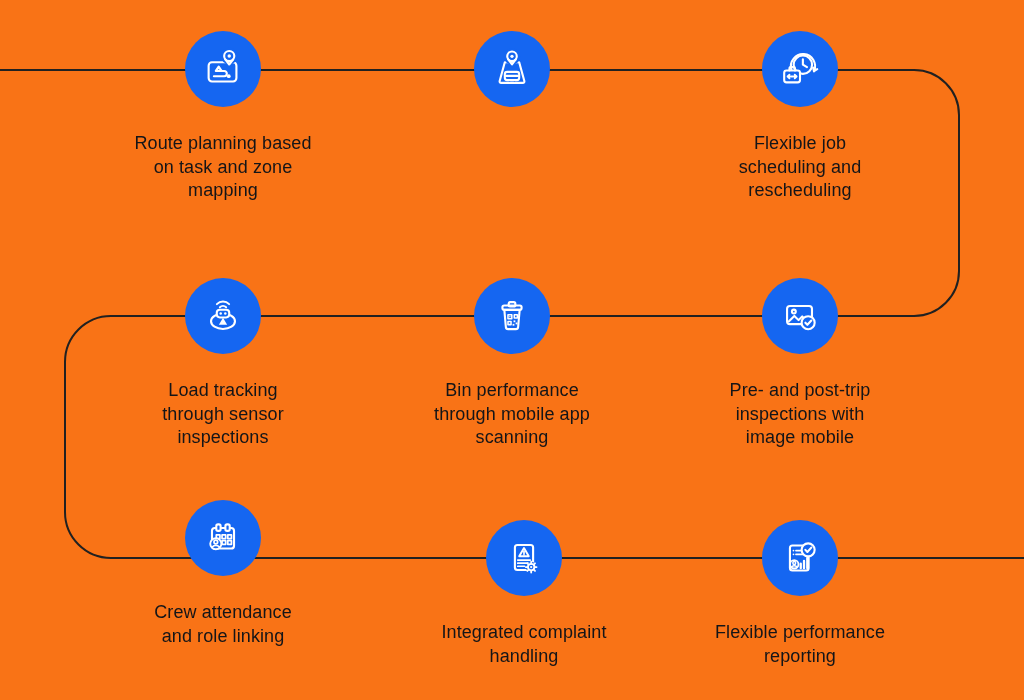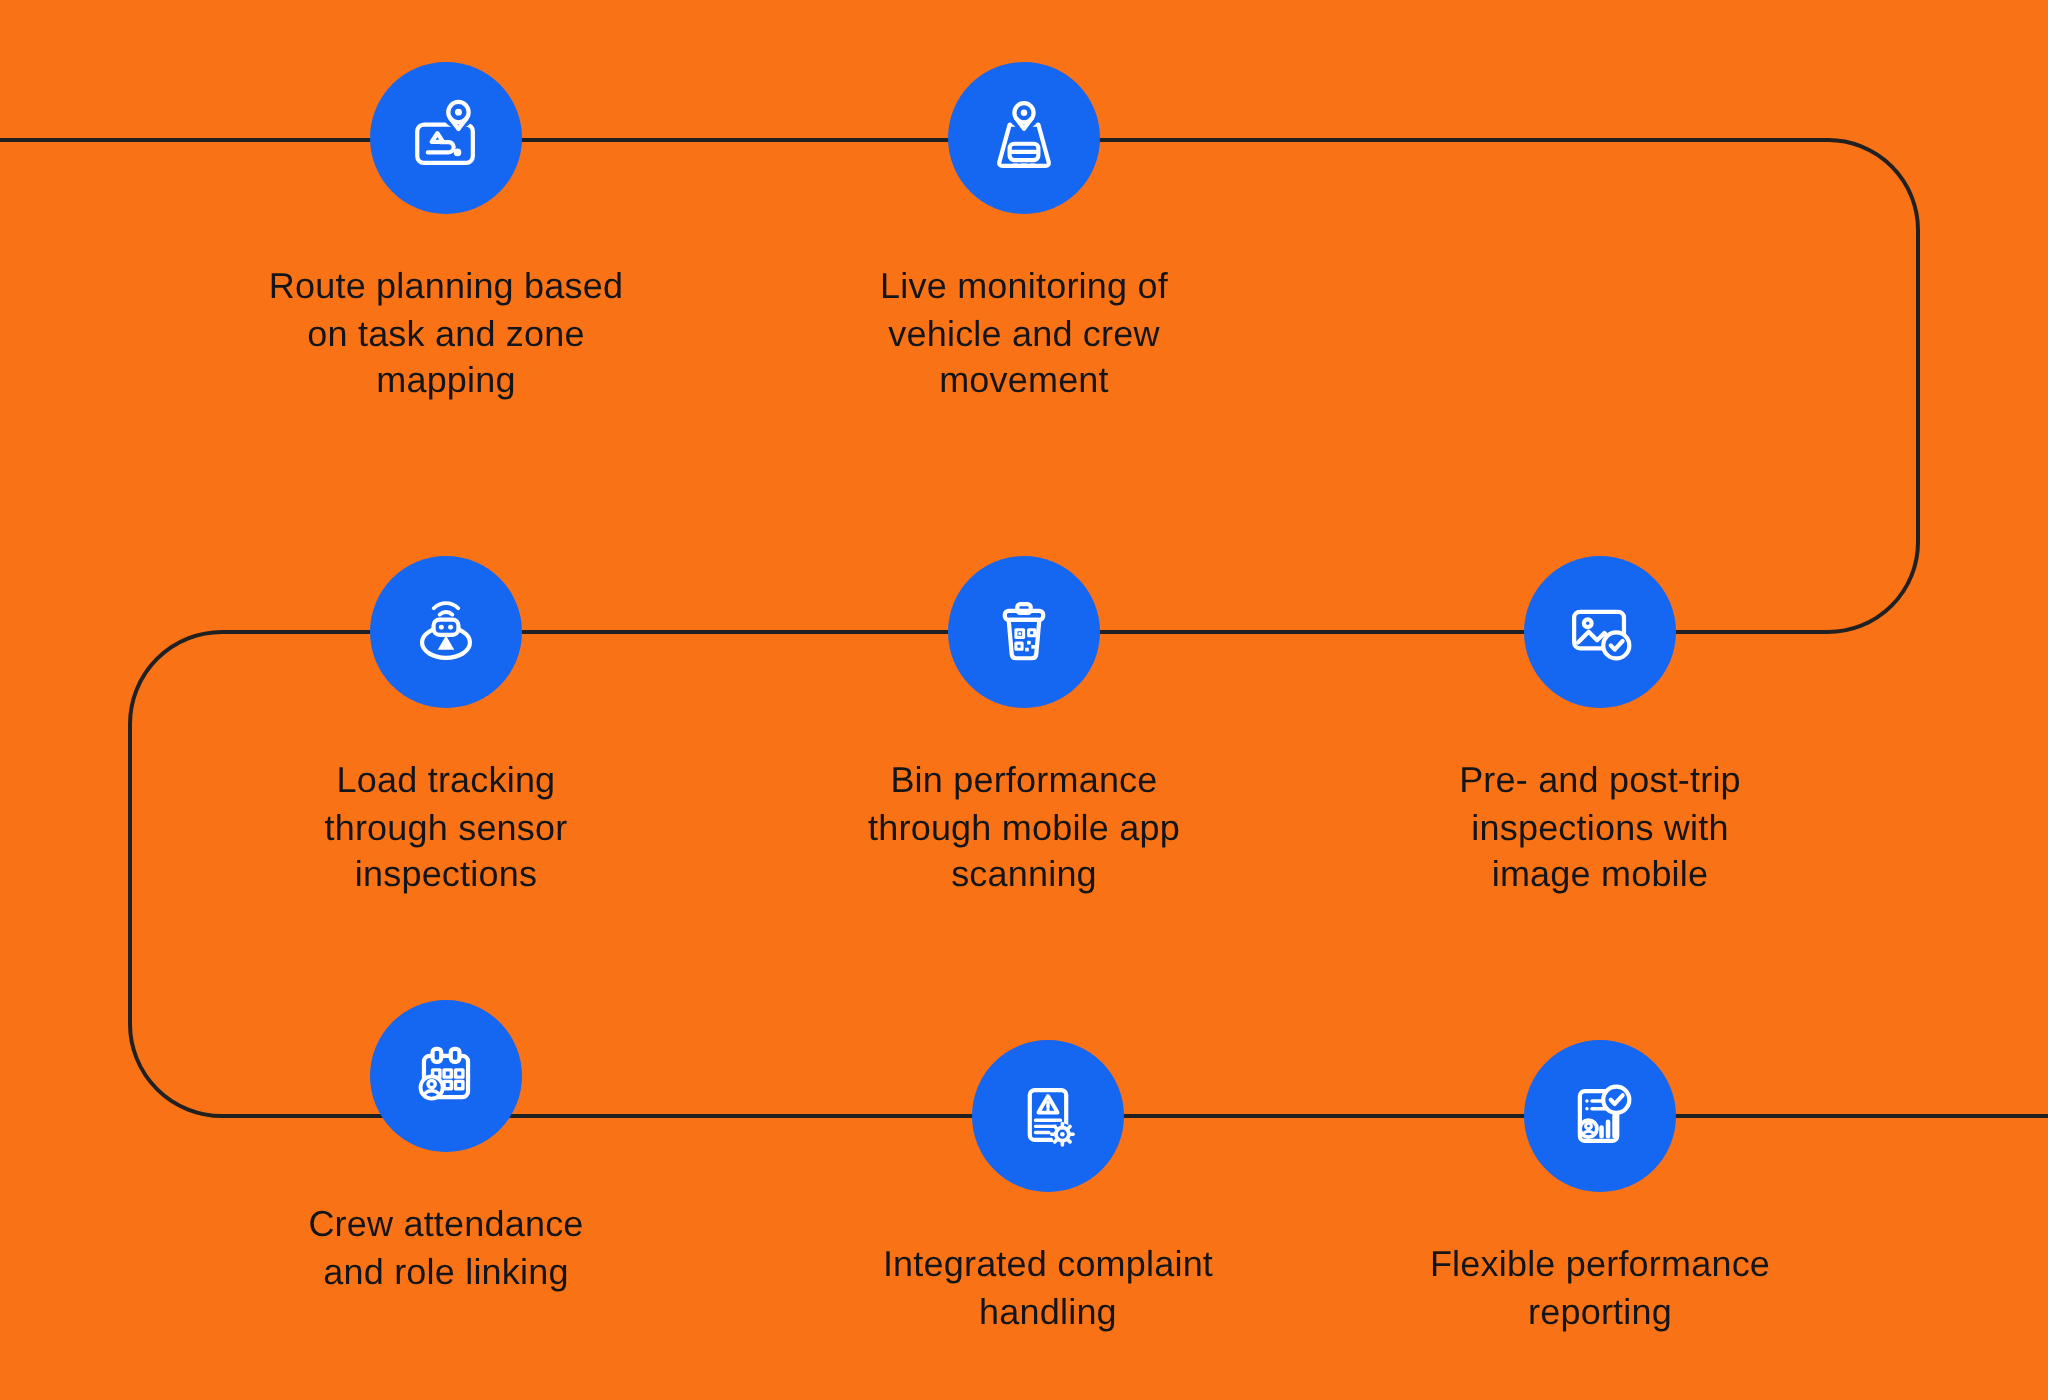--- a/index.html
+++ b/index.html
@@ -85,25 +85,38 @@
         <path d="M16.5 17 h15 l5.3 19.3 q0.6 2.2 -1.7 2.2 h-22.2 q-2.3 0 -1.7 -2.2 Z"></path>
         <circle cx="24" cy="11" r="8.4" fill="#1566F1" stroke="none"></circle>
         <circle cx="24" cy="10.8" r="5"></circle>
         <path d="M20.1 14 L24 19.2 L27.9 14"></path>
         <circle cx="24" cy="10.8" r="1.7" fill="#ffffff" stroke="none"></circle>
         <rect x="16.5" y="27" width="15" height="8.5" rx="2.4"></rect>
         <path d="M17.5 31.2 h13"></path>
         <path d="M18.5 38.2 h2 M22.5 38.2 h3 M27.5 38.2 h2" stroke-width="1.9"></path>
       </svg>
     </div>
-    <div class="label">Live monitoring of
-vehicle and crew
-movement</div>
-  </div>
-
+  </div>
+
+  <div class="node" style="left:650px; top:31px">
+    <div class="circle">
+      <svg width="46" height="46" viewBox="0 0 48 48" fill="none" stroke="#ffffff" stroke-width="2.2" stroke-linecap="round" stroke-linejoin="round">
+        <circle cx="27" cy="19.5" r="9.6"></circle>
+        <path d="M27 13.8 V19.5 L31.3 22"></path>
+        <path d="M15 24.5 a12.6 12.6 0 1 1 23.6 1.8"></path>
+        <path d="M38.6 26.3 l3.4 -2.1 M38.6 26.3 l-0.9 -3.9"></path>
+        <rect x="7.5" y="25.5" width="16.5" height="12.5" rx="2.4" fill="#1566F1"></rect>
+        <path d="M13 25.5 v-2 q0 -1.5 1.5 -1.5 h2.8 q1.5 0 1.5 1.5 v2"></path>
+        <path d="M11 31.8 h9.5 M13 29.9 l-2 1.9 2 1.9 M18.5 29.9 l2 1.9 -2 1.9" stroke-width="1.9"></path>
+      </svg>
+    </div>
+    <div class="label">Flexible job
+scheduling and
+rescheduling</div>
+  </div>
 
   <div class="node" style="left:73px; top:278px">
     <div class="circle">
       <svg width="46" height="46" viewBox="0 0 48 48" fill="none" stroke="#ffffff" stroke-width="2.2" stroke-linecap="round" stroke-linejoin="round">
         <path d="M17.6 11.6 a9 9 0 0 1 12.8 0" stroke-width="2"></path>
         <path d="M20.7 14.9 a4.8 4.8 0 0 1 6.6 0" stroke-width="2"></path>
         <ellipse cx="24" cy="29.5" rx="12.5" ry="8"></ellipse>
         <rect x="17.5" y="17.5" width="13" height="8" rx="3.2" fill="#1566F1"></rect>
         <circle cx="21.6" cy="21.5" r="1.3" fill="#ffffff" stroke="none"></circle>
         <circle cx="26.4" cy="21.5" r="1.3" fill="#ffffff" stroke="none"></circle>

